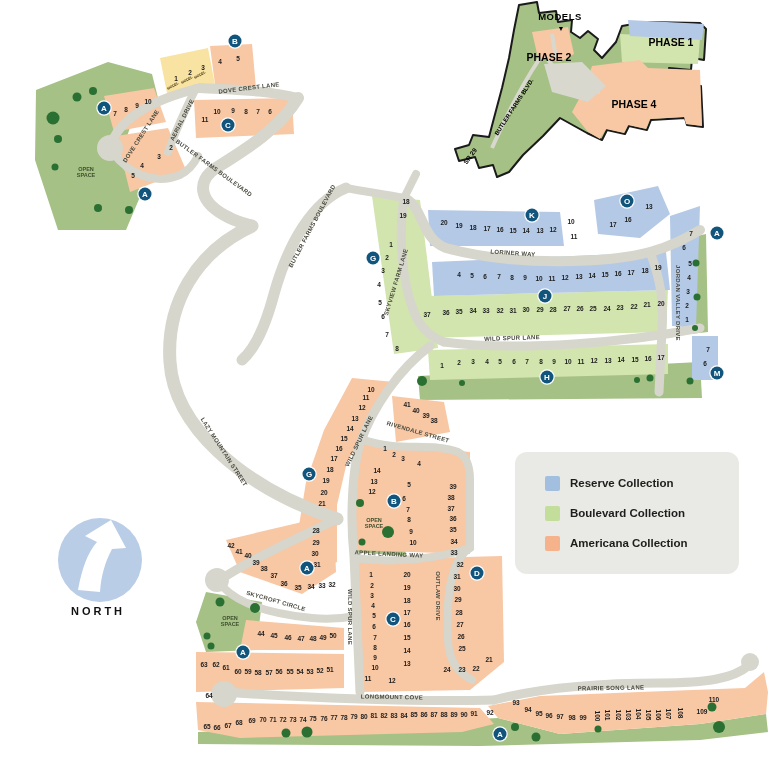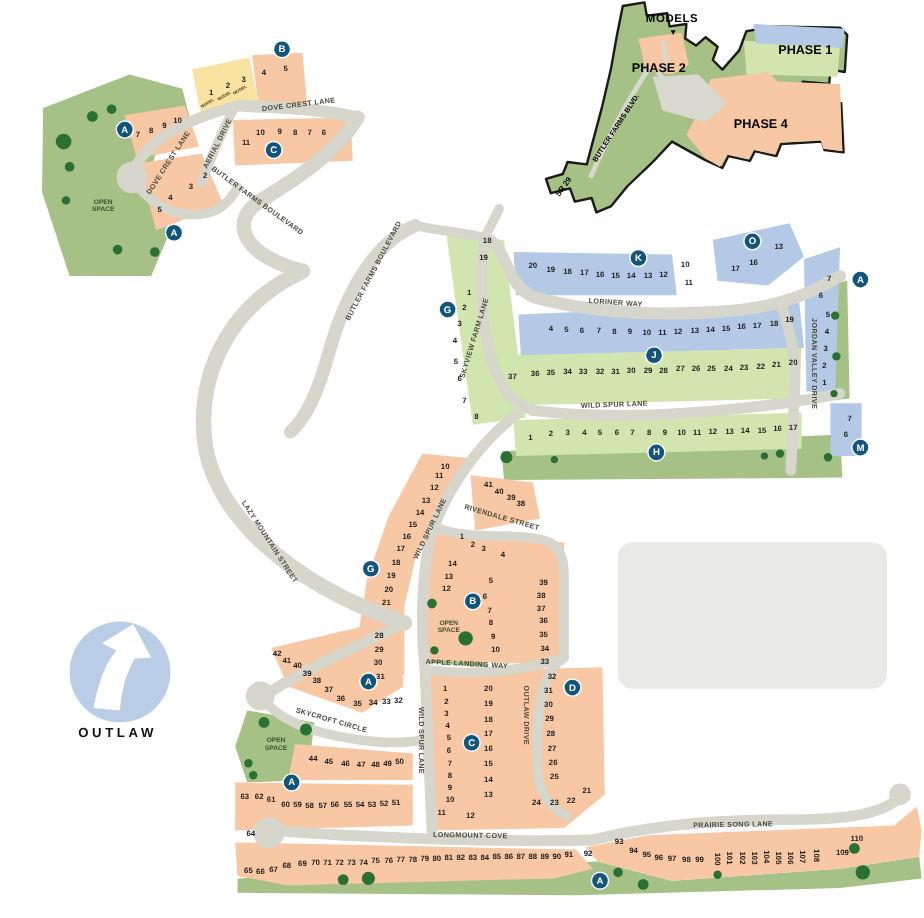--- a/index.html
+++ b/index.html
@@ -457,16 +457,28 @@
 
   <div class="inset-label" style="left:560px;top:16px;font-size:9.5px;letter-spacing:.5px">MODELS</div>
   <div class="inset-label" style="left:561px;top:28px;font-size:7px">▼</div>
   <div class="inset-label" style="left:549px;top:57px;font-size:10.5px">PHASE 2</div>
   <div class="inset-label" style="left:671px;top:42px;font-size:10.5px">PHASE 1</div>
   <div class="inset-label" style="left:634px;top:104px;font-size:10.5px">PHASE 4</div>
   <div class="inset-label" style="left:514px;top:107px;font-size:6px;transform:translate(-50%,-50%) rotate(-57deg)">BUTLER FARMS BLVD.</div>
   <div class="inset-label" style="left:470px;top:156px;font-size:6.5px;transform:translate(-50%,-50%) rotate(-55deg)">SR 29</div>
 
   <div id="legend">
+      <div class="legend-row">
+        <span class="legend-swatch" style="background: rgb(163, 191, 224);"></span>
+        <span class="legend-label">Reserve Collection</span>
+      </div>
+      <div class="legend-row">
+        <span class="legend-swatch" style="background: rgb(195, 221, 155);"></span>
+        <span class="legend-label">Boulevard Collection</span>
+      </div>
+      <div class="legend-row">
+        <span class="legend-swatch" style="background: rgb(245, 178, 139);"></span>
+        <span class="legend-label">Americana Collection</span>
+      </div>
     </div>
 
-  <div id="north-label">OUTLAW</div>
+  <div id="north-label">NORTH</div>
 </div>
 
 </body></html>

